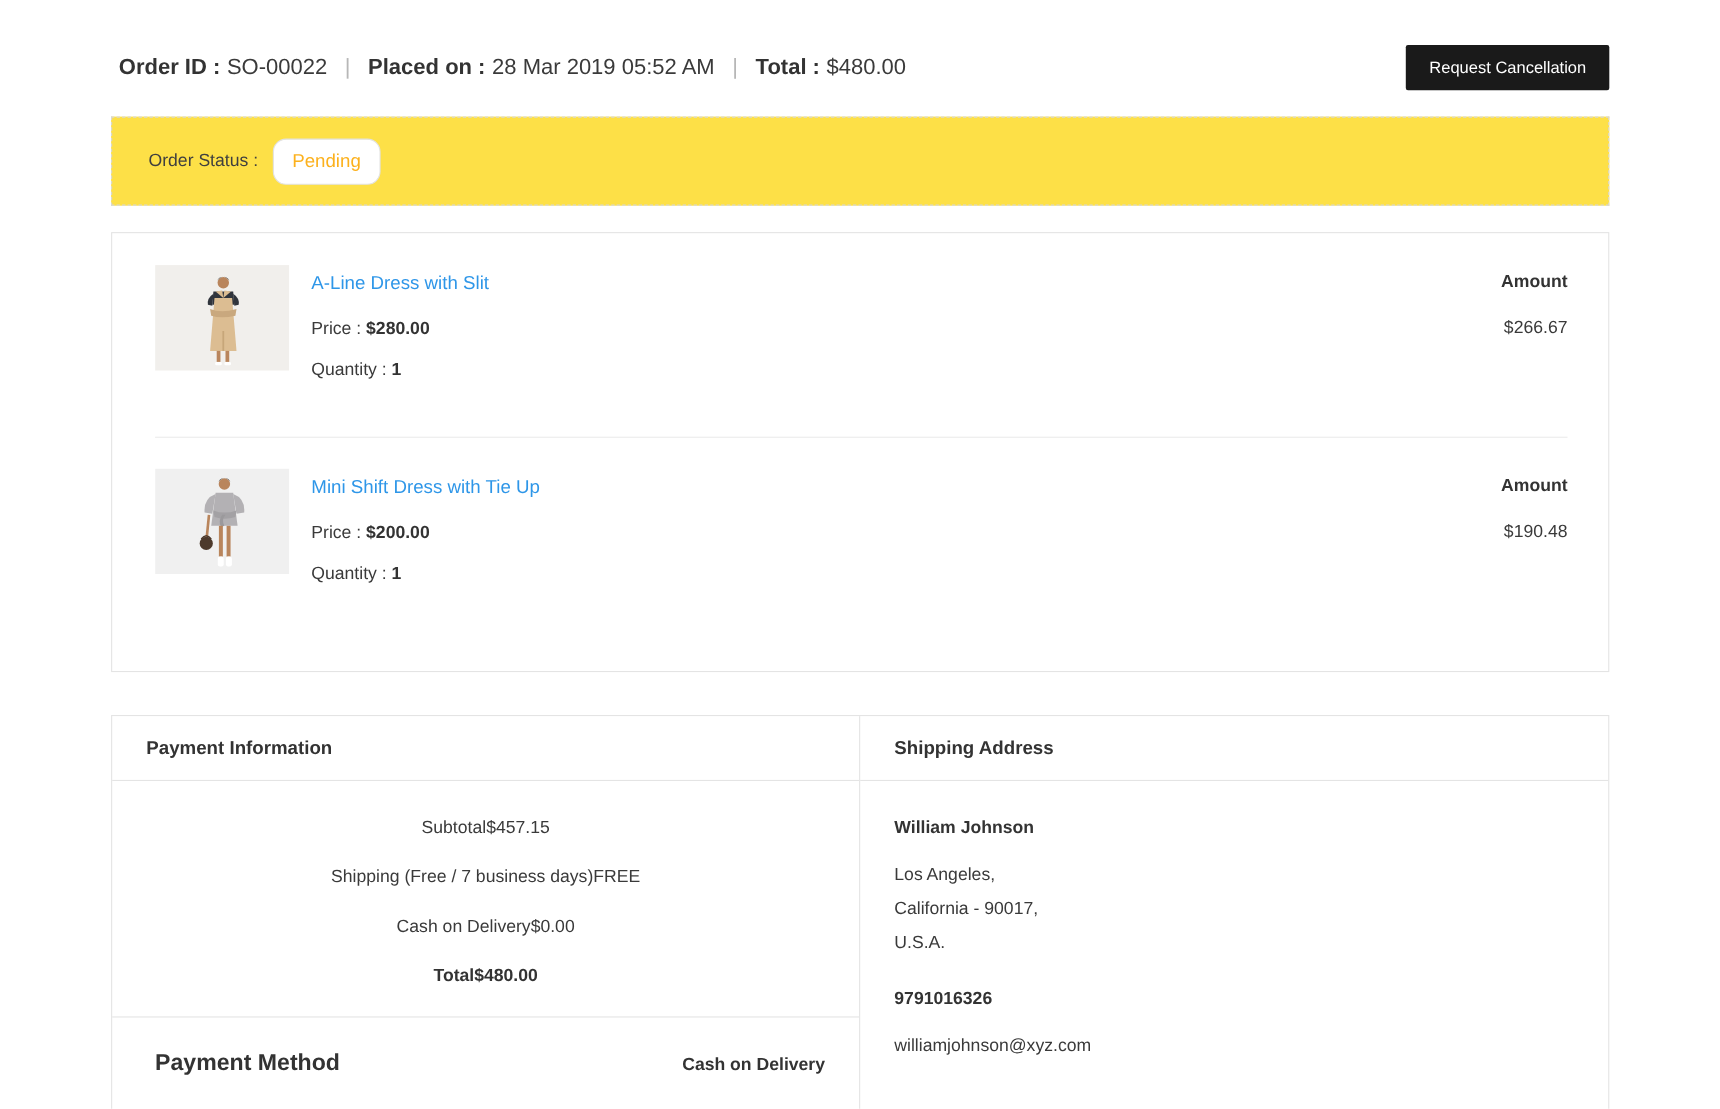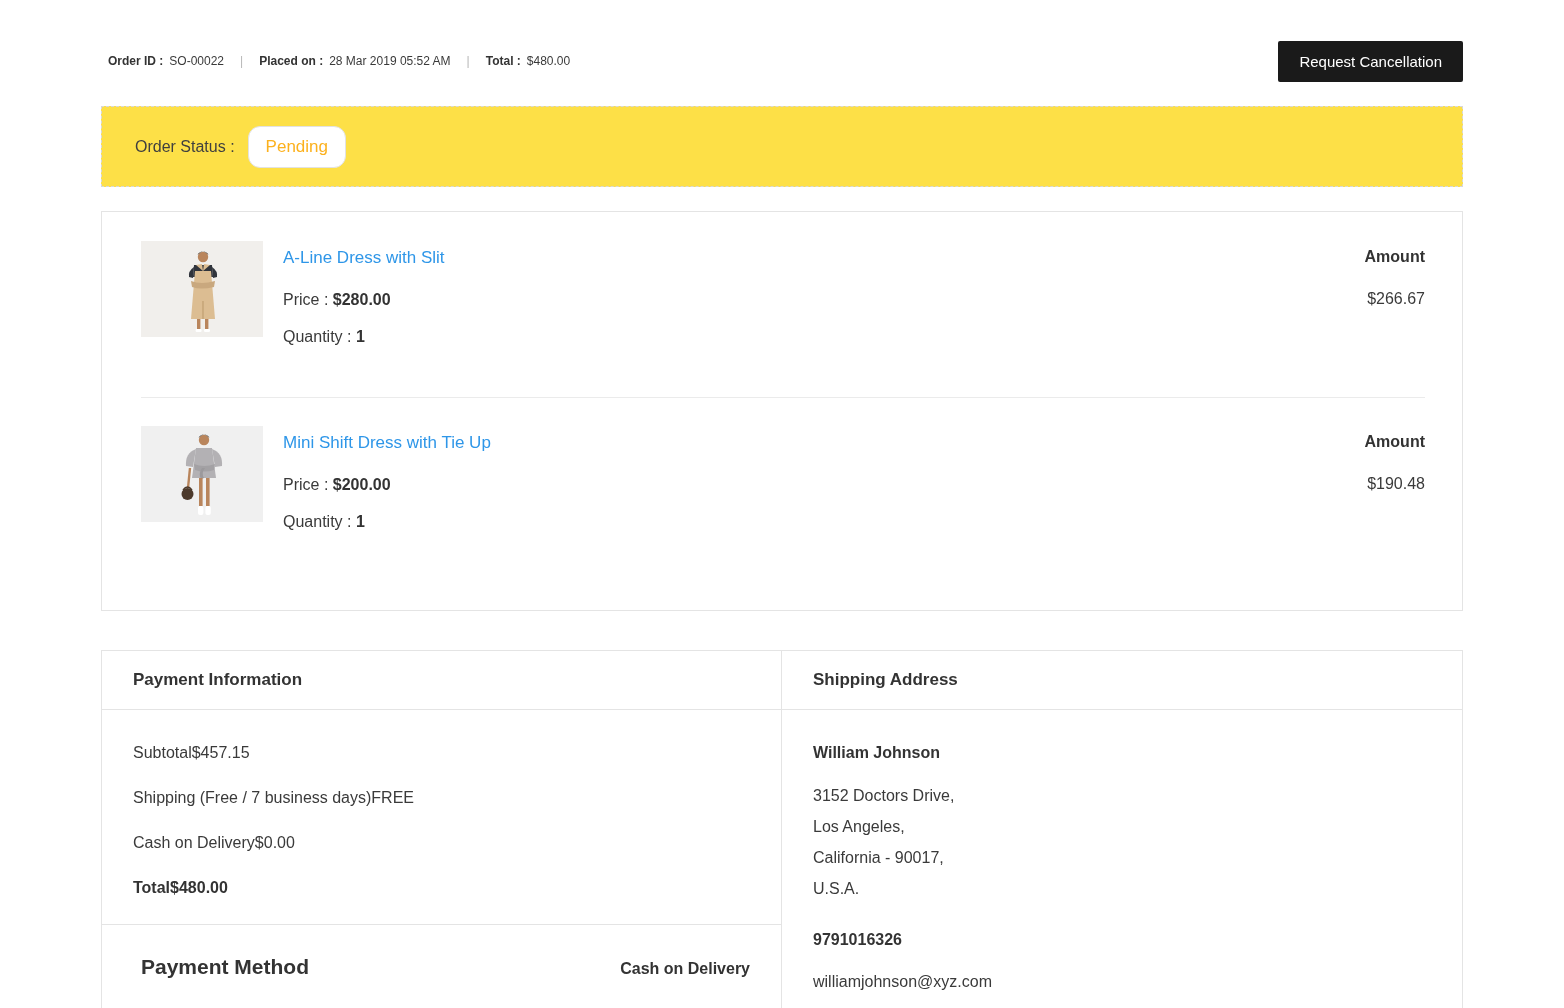--- a/index.html
+++ b/index.html
@@ -11,21 +11,21 @@
     color: #3a3a3a;
   }
   .container { width: 1362px; margin: 0 auto; }
 
   
   .top-bar {
     margin-top: 40px;
     display: flex; justify-content: space-between; align-items: center;
     height: 42px;
   }
-  .order-meta { display: flex; align-items: center; font-size: 12px; padding-left: 7px; }
+  .order-meta { display: flex; align-items: center; font-size: 20px; padding-left: 7px; }
   .order-meta b { font-weight: bold; color: #333; }
   .meta-value { margin-left: 6px; }
   .meta-sep { color: #b7b7b7; margin: 0 16px; font-weight: 300; }
   .btn-cancel {
     background: #1a1a1a; color: #ffffff; border: none;
     font-size: 15px; font-family: inherit;
     padding: 12px 21px; border-radius: 2px; cursor: pointer;
   }
 
   
@@ -72,21 +72,21 @@
     min-height: 450px;
   }
   .pay-pane { width: 50%; border-right: 1px solid #e4e4e4; }
   .ship-pane { width: 50%; }
   .pane-header {
     font-size: 17px; font-weight: bold; color: #333;
     padding: 19px 31px; border-bottom: 1px solid #e4e4e4;
   }
   .pay-rows { padding: 34px 31px 0 31px; }
   .pay-row {
-    display: flex; justify-content: flex-start;
+    display: flex; justify-content: center;
     font-size: 16px; margin-bottom: 27px;
   }
   .pay-row.total b { font-weight: bold; color: #333; }
   .method-row {
     border-top: 1px solid #e4e4e4; margin-top: 16px;
     padding: 30px 31px 30px 39px;
     display: flex; justify-content: space-between; align-items: baseline;
   }
   .method-label { font-size: 21px; font-weight: bold; color: #333; }
   .method-value { font-size: 16px; font-weight: bold; color: #333; }
@@ -225,21 +225,20 @@
       <div class="method-row">
         <span class="method-label">Payment Method</span>
         <span class="method-value">Cash on Delivery</span>
       </div>
     </div>
 
     <div class="ship-pane">
       <div class="pane-header">Shipping Address</div>
       <div class="ship-body">
         <div class="ship-name">William Johnson</div>
-        <div class="ship-line">3152 Doctors Drive,</div>
         <div class="ship-line">Los Angeles,</div>
         <div class="ship-line">California - 90017,</div>
         <div class="ship-line">U.S.A.</div>
         <div class="ship-phone">9791016326</div>
         <div class="ship-email">williamjohnson@xyz.com</div>
       </div>
     </div>
   </div>
 
 </div>

